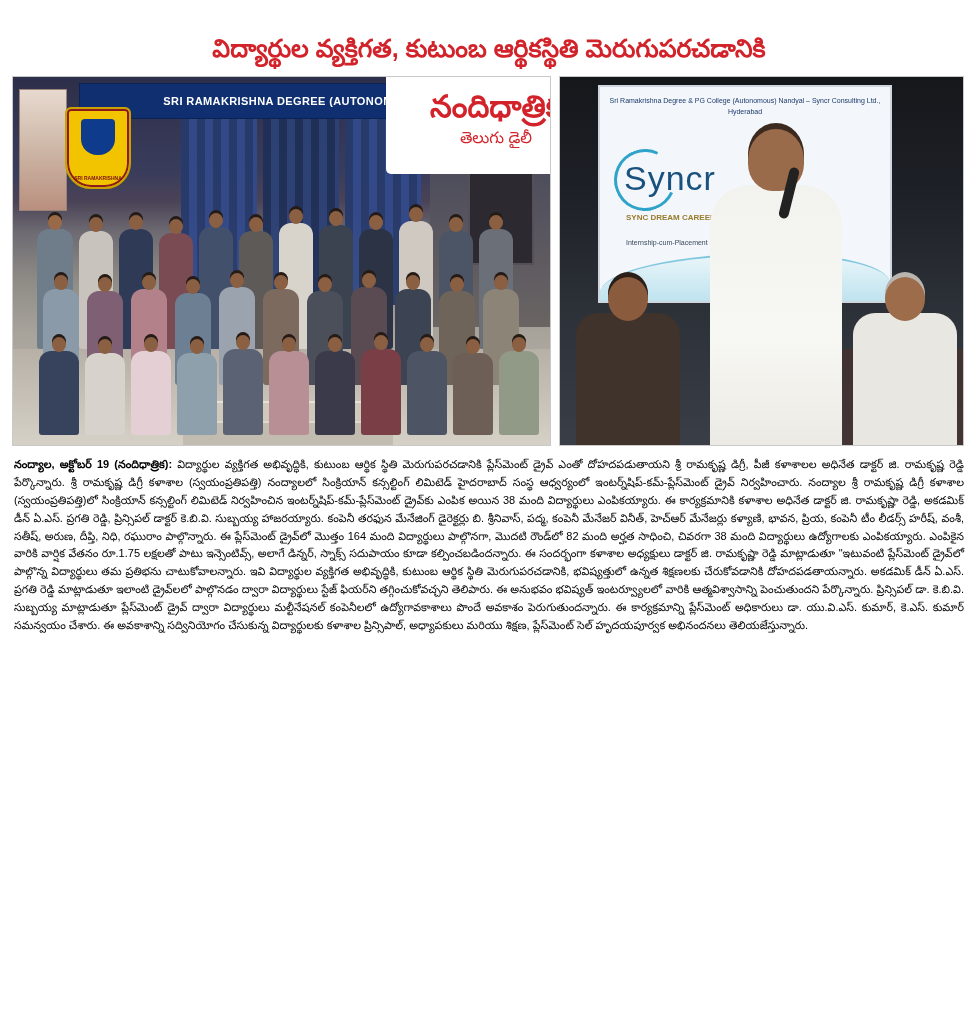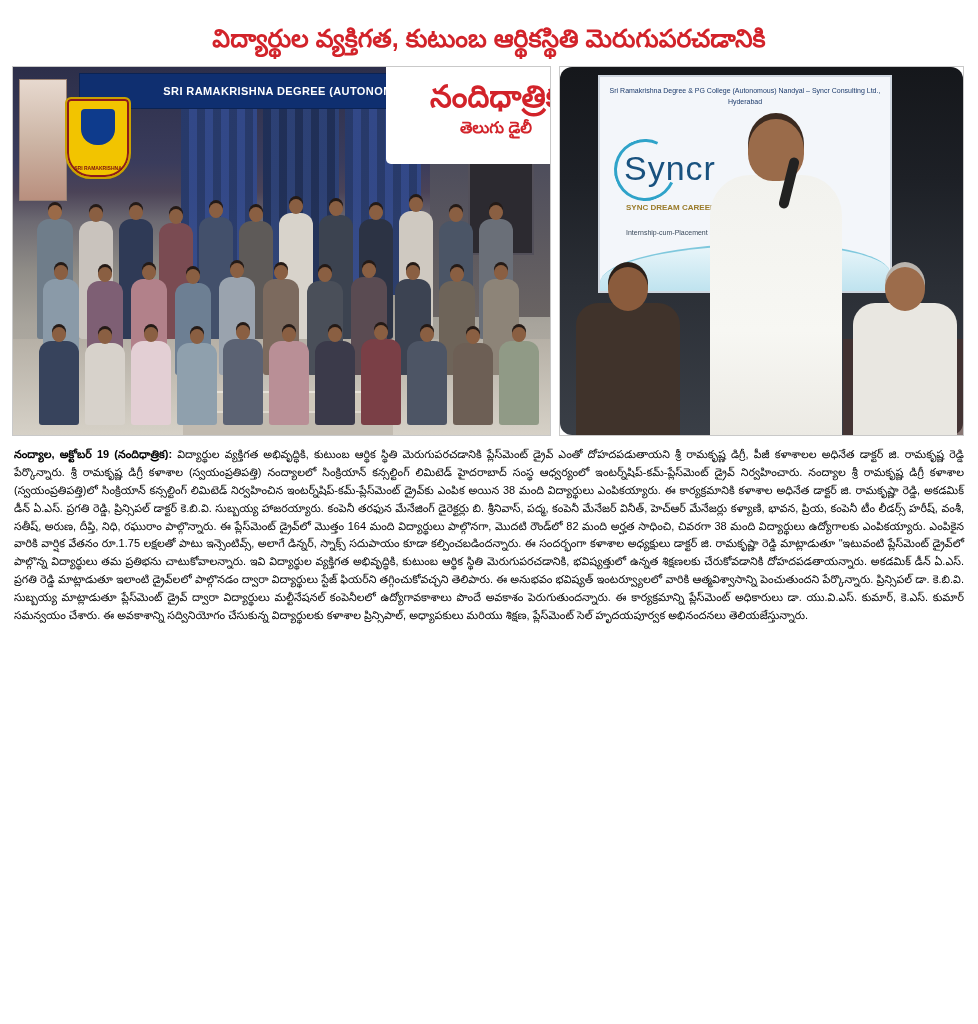--- a/index.html
+++ b/index.html
@@ -12,21 +12,21 @@
     height: 1024px;
     font-family: "Liberation Sans", sans-serif;
     color: #111;
     overflow: hidden;
   }
   .page {
     width: 978px;
     height: 1024px;
     position: relative;
     box-sizing: border-box;
-    padding: 16px 12px 0 12px;
+    padding: 26px 12px 0 12px;
   }
 
   
   .headline {
     text-align: center;
     color: #d2232a;
     font-weight: bold;
     font-size: 25px;
     line-height: 1.45;
     letter-spacing: 0px;
@@ -186,32 +186,31 @@
   .logo-main {
     color: #d2232a;
     font-weight: bold;
     font-size: 31px;
     line-height: 1;
     white-space: nowrap;
   }
   .logo-sub {
     margin-top: 7px;
     color: #d2232a;
-    font-weight: bold;
+    font-weight: normal;
     font-size: 16px;
     white-space: nowrap;
     text-align: center;
   }
 
   
   .room {
     position: absolute;
     inset: 0;
     background: linear-gradient(to bottom, #15171b 0%, #1d2026 30%, #2b2f36 60%, #3a3f47 100%);
-    border-radius: 12px;
   }
   .screen {
     position: absolute;
     top: 8px; left: 38px;
     width: 290px; height: 214px;
     background: #f3f6fa;
     border: 2px solid #cfd6df;
   }
   .screen .sc-head {
     position: absolute;

